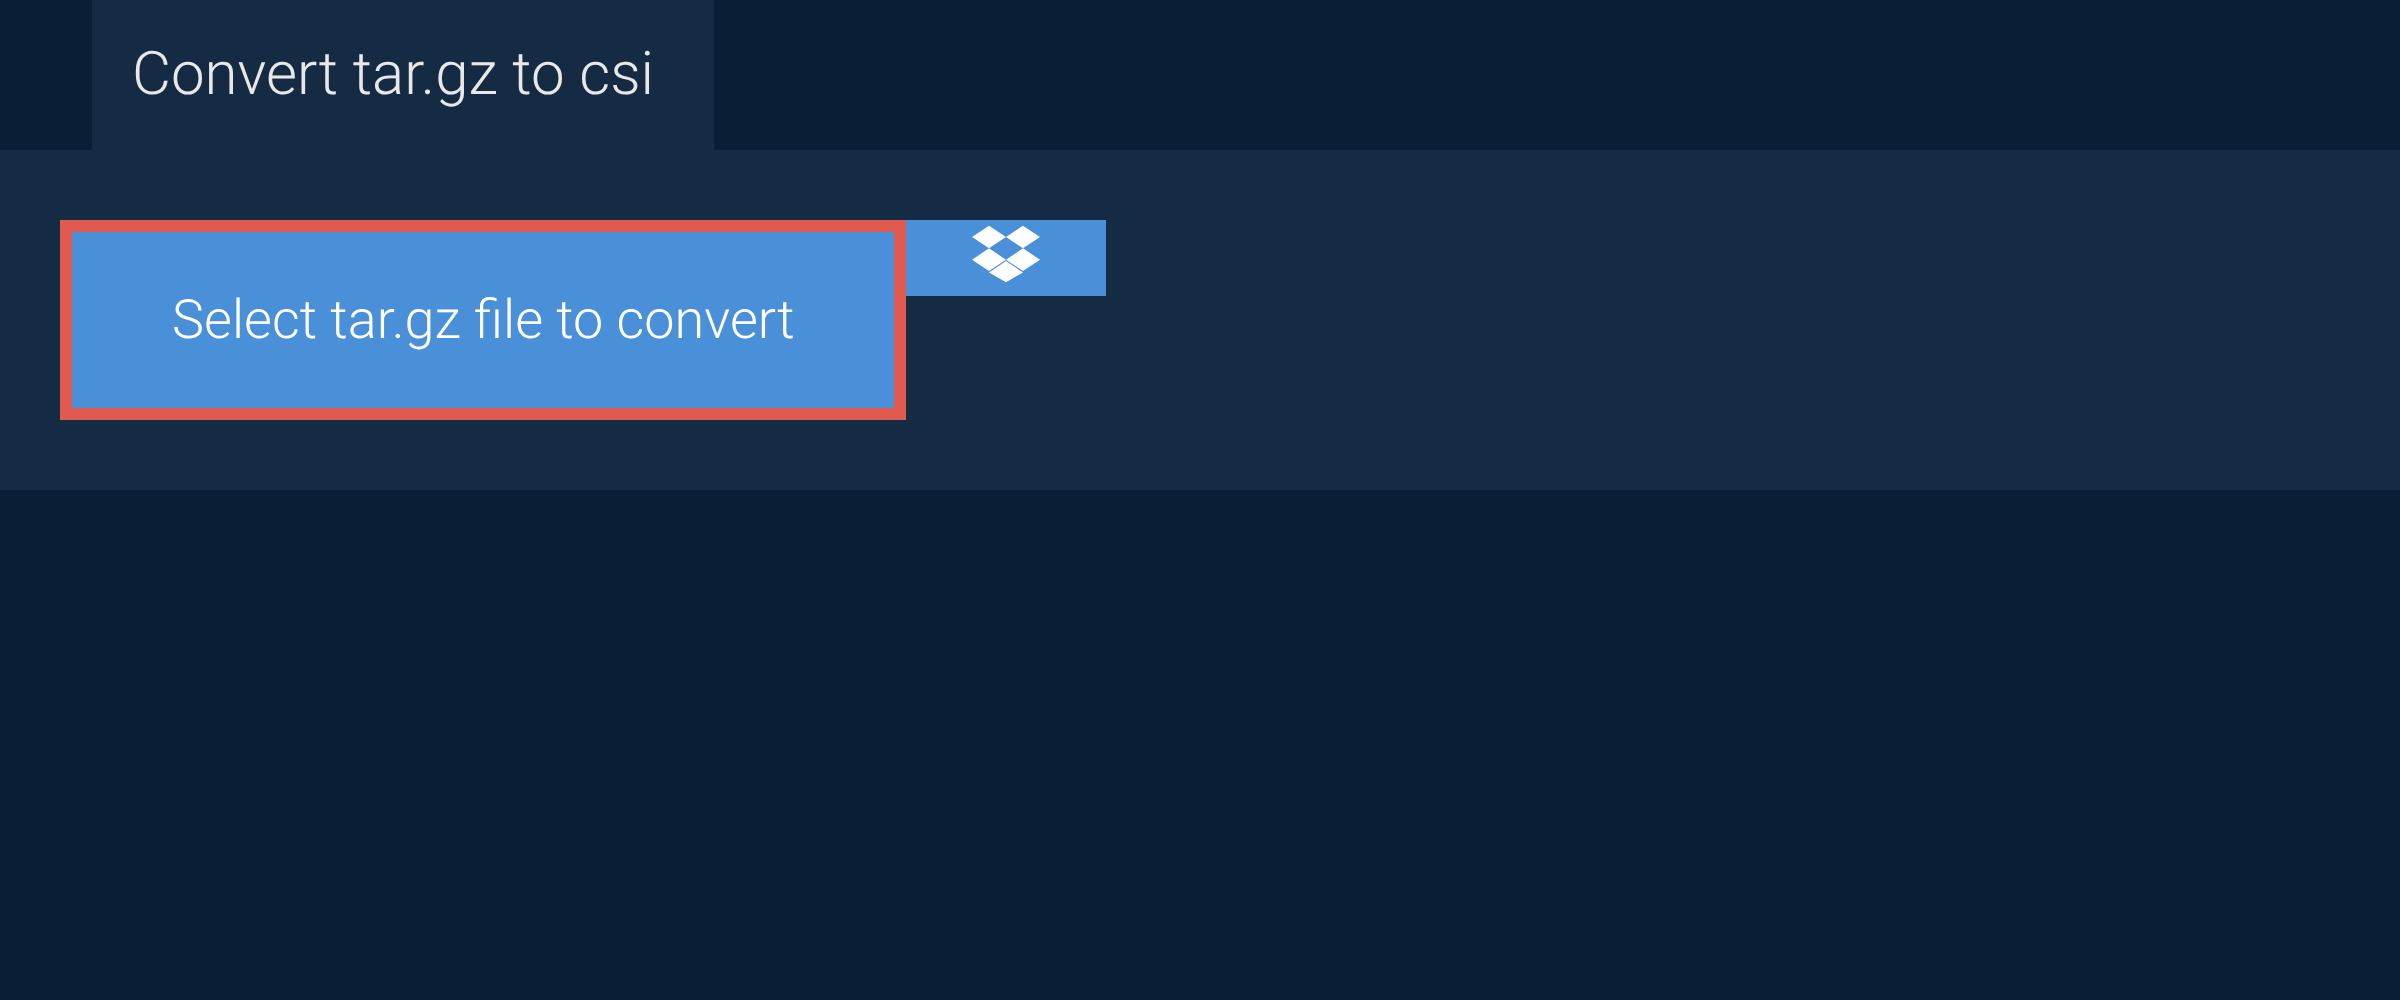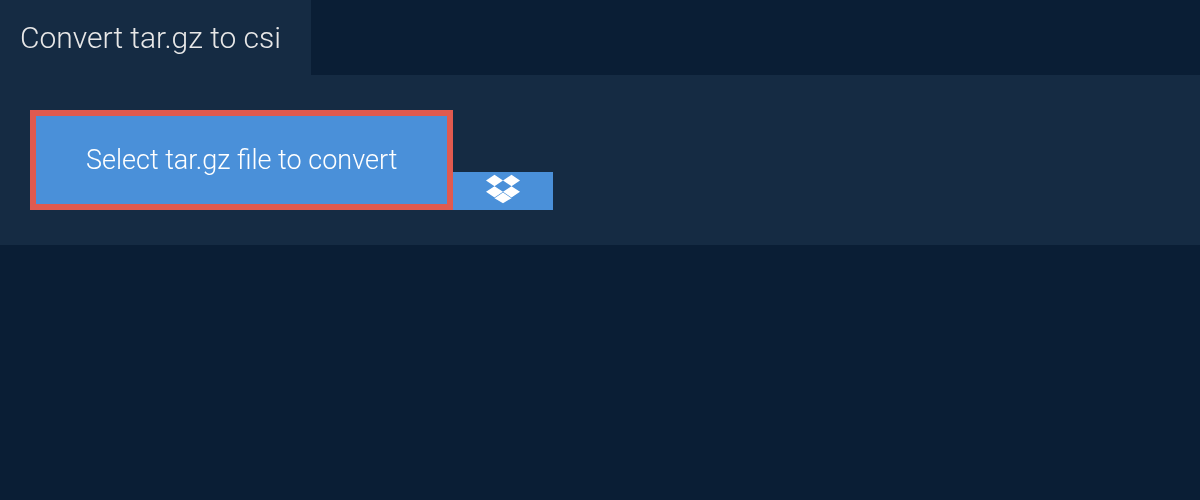--- a/index.html
+++ b/index.html
@@ -14,31 +14,32 @@
       font-family: -apple-system, BlinkMacSystemFont, "Segoe UI", Roboto, Helvetica, Arial, sans-serif;
       overflow: hidden;
     }
     .header-tab {
       display: inline-block;
       background: #152b43;
       padding: 20px 30px 20px 20px;
       color: #e8e8e8;
       font-size: 30px;
       font-weight: 300;
+      margin-left: 46px;
     }
     .main-panel {
       background: #152b43;
       margin-top: 0;
       padding: 35px 30px 35px 30px;
       width: 100%;
     }
     .button-row {
       display: flex;
       gap: 0;
-      align-items: flex-end;
+      align-items: flex-start;
     }
     .select-file-button {
       background: #4a90d9;
       border: 6px solid #e05a4f;
       color: #ffffff;
       font-size: 27px;
       font-weight: 300;
       padding: 28px 50px;
       cursor: pointer;
       display: flex;

